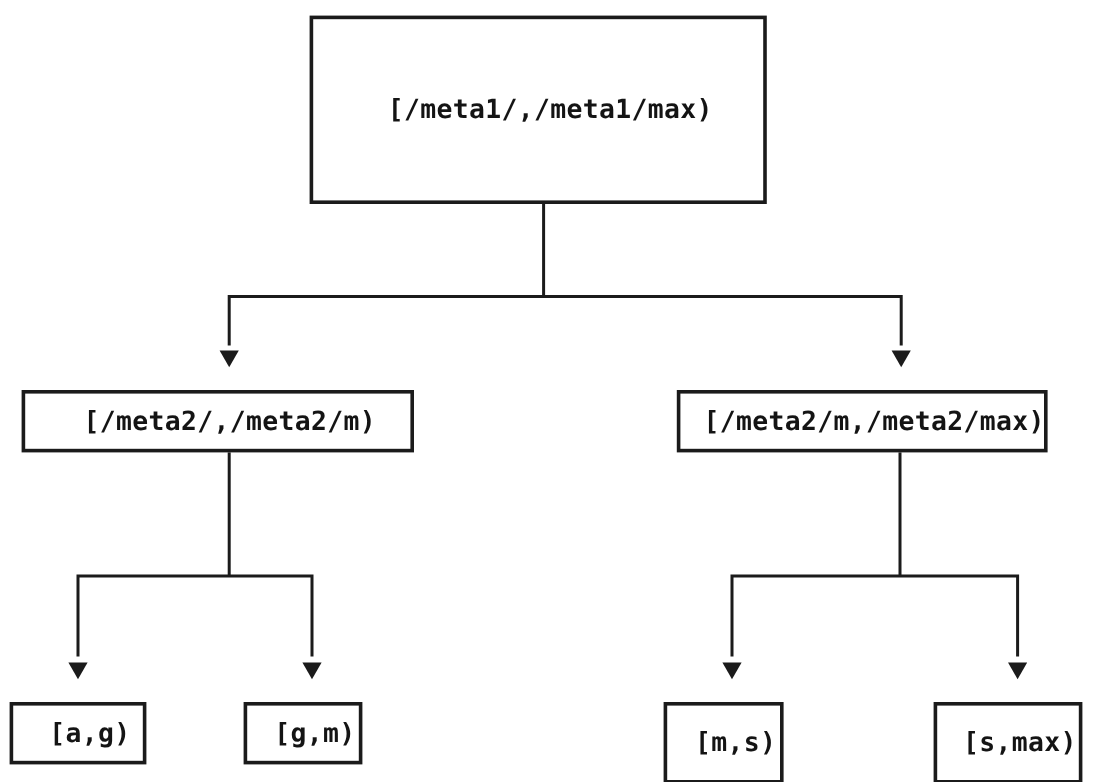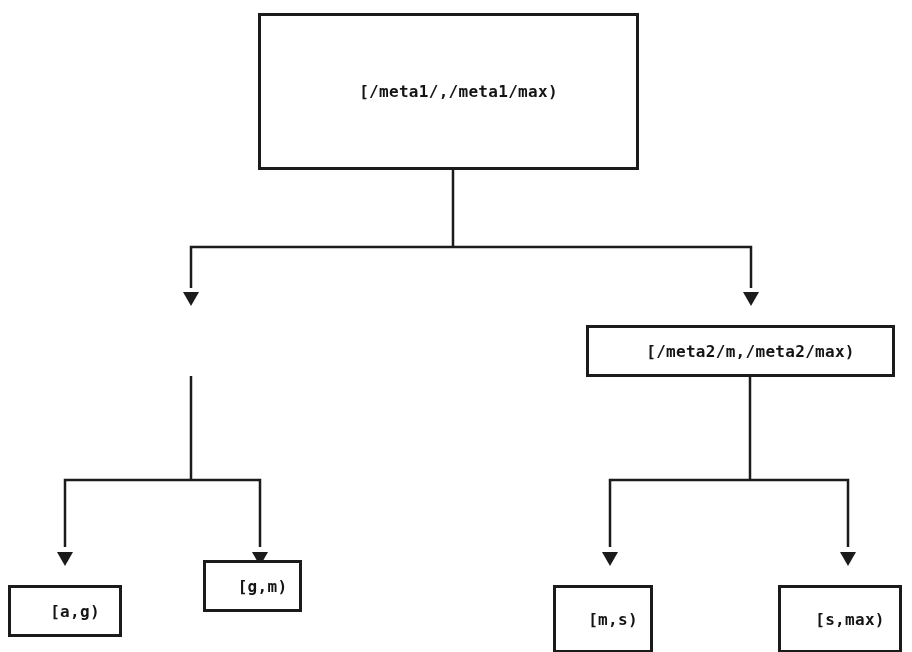--- a/index.html
+++ b/index.html
@@ -34,21 +34,21 @@
     stroke: none;
   }
   .node {
     position: absolute;
     box-sizing: border-box;
     border: 3px solid var(--line, #1b1b1b);
     background: #ffffff;
     display: flex;
     align-items: center;
     justify-content: center;
-    font-size: 16px;
+    font-size: 22px;
     font-weight: bold;
     color: var(--text, #141414);
     white-space: nowrap;
     letter-spacing: 0.3px;
     padding-left: 20px;
   }
 </style>
 </head>
 <body>
 
@@ -68,20 +68,21 @@
     <path class="arrow" d="M252 552 L268 552 L260 566 Z"></path>
 
     <path class="line" d="M750 376 L750 480"></path>
     <path class="line" d="M610 547 L610 480 L848 480 L848 547"></path>
     <path class="arrow" d="M602 552 L618 552 L610 566 Z"></path>
     <path class="arrow" d="M840 552 L856 552 L848 566 Z"></path>
   </svg>
 
   <div class="node" style="left:258px; top:13px; width:381px; height:157px;">[/meta1/,/meta1/max)</div>
 
-  <div class="node" style="left:586px; top:325px; width:309px; height:52px;">[/meta2/m,/meta2/max)</div>
+  <div class="node" style="left:18px; top:325px; width:327px; height:52px;">[/meta2/,/meta2/m)</div>
+  <div class="node" style="left:564px; top:325px; width:309px; height:52px;">[/meta2/m,/meta2/max)</div>
 
   <div class="node" style="left:8px; top:585px; width:114px; height:52px;">[a,g)</div>
-  <div class="node" style="left:203px; top:560px; width:99px; height:52px;">[g,m)</div>
+  <div class="node" style="left:203px; top:585px; width:99px; height:52px;">[g,m)</div>
   <div class="node" style="left:553px; top:585px; width:100px; height:68px;">[m,s)</div>
   <div class="node" style="left:778px; top:585px; width:124px; height:68px;">[s,max)</div>
 
 </div>
 
 </body></html>

